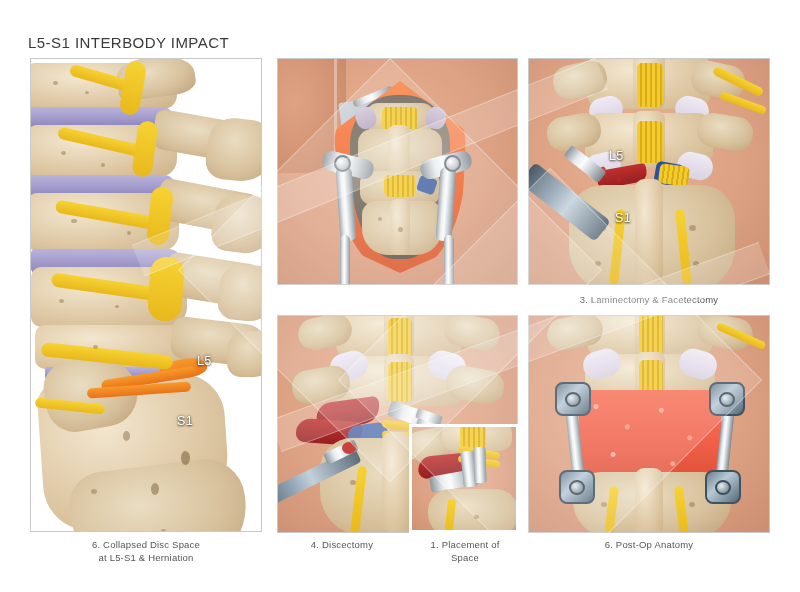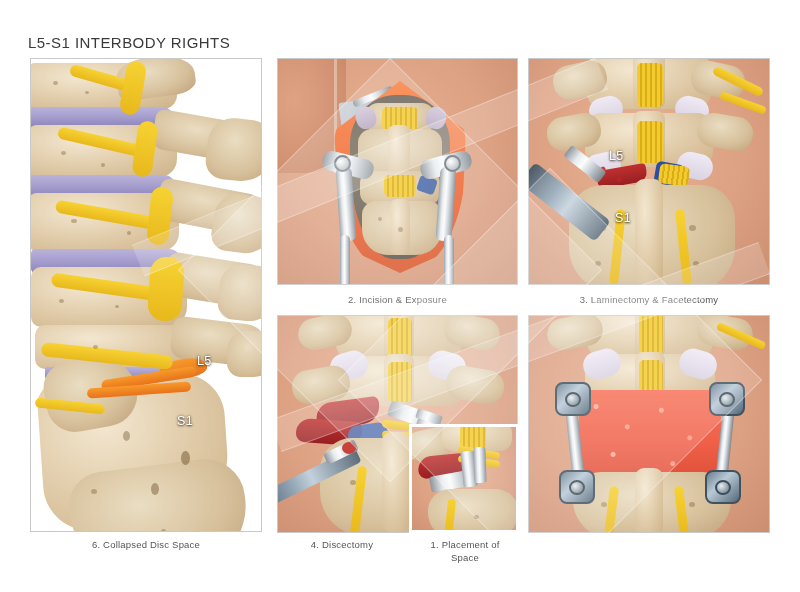--- a/index.html
+++ b/index.html
@@ -84,21 +84,21 @@
     position:absolute; background: rgba(255,255,255,.18);
     border-top:1px solid rgba(255,255,255,.30);
     border-bottom:1px solid rgba(255,255,255,.30);
   }
 </style>
 </head>
 <body>
 
 <div id="board">
 
-  <div class="title">L5-S1 INTERBODY RIGHTS</div>
+  <div class="title">L5-S1 INTERBODY IMPACT</div>
 
   <div class="panel" style="left:30px; top:58px; width:232px; height:474px; background:#ffffff;">
     <div class="art">
 
       <div class="bone" style="left:-4px; top:4px; width:150px; height:46px; border-radius:8px 26px 14px 10px;"></div>
       <div class="bone2" style="left:86px; top:-2px; width:78px; height:40px; border-radius:40% 50% 30% 20%; transform:rotate(-7deg);"></div>
       <div class="disc" style="left:-4px; top:48px; width:146px; height:20px; border-radius:6px 14px 14px 6px;"></div>
       <div class="bone" style="left:-4px; top:66px; width:150px; height:52px; border-radius:10px 24px 18px 10px;"></div>
 
       <div class="bone2" style="left:122px; top:58px; width:104px; height:40px; border-radius:10px 22px 24px 14px; transform:rotate(10deg);"></div>
@@ -154,20 +154,21 @@
       <div class="speck" style="left:92px;top:372px;width:7px;height:10px;background:#6e5330;opacity:.4;"></div>
       <div class="pore" style="left:60px;top:430px;width:6px;height:5px;"></div>
       <div class="pore" style="left:130px;top:470px;width:5px;height:4px;"></div>
 
       <div class="anno" style="left:166px; top:295px;">L5</div>
       <div class="anno" style="left:146px; top:355px;">S1</div>
     </div>
   </div>
   <div class="caption" style="left:30px; top:538px; width:232px;">
     <div>6. Collapsed Disc Space</div>
+    <div>at L5-S1 &amp; Herniation</div>
   </div>
 
   <div class="panel" style="left:277px; top:58px; width:241px; height:227px;">
     <div class="art">
       <div class="flesh" style="inset:0; width:100%; height:100%;"></div>
 
       <div class="flesh" style="left:-6px; top:-6px; width:74px; height:120px; border-radius:0 0 40px 0;
            background:radial-gradient(ellipse at 30% 40%, #dfa383 0%, #cf9070 70%, #c0815f 100%);"></div>
       <div style="position:absolute;left:56px;top:-6px;width:3px;height:120px;background:rgba(255,255,255,.35);"></div>
 
@@ -216,23 +217,20 @@
       <div class="metal" style="left:62px;top:176px;width:10px;height:54px;border-radius:5px;"></div>
       <div style="position:absolute;left:56px;top:96px;width:17px;height:17px;border-radius:50%;
            background:radial-gradient(circle at 35% 35%,#fff,#9aa4ab);border:2px solid #6d7880;"></div>
 
       <div class="metal" style="left:142px;top:96px;width:52px;height:20px;border-radius:9px;transform:rotate(-14deg);"></div>
       <div class="metal" style="left:160px;top:108px;width:16px;height:74px;border-radius:6px;transform:rotate(4deg);"></div>
       <div class="metal" style="left:166px;top:176px;width:10px;height:54px;border-radius:5px;"></div>
       <div style="position:absolute;left:166px;top:96px;width:17px;height:17px;border-radius:50%;
            background:radial-gradient(circle at 35% 35%,#fff,#9aa4ab);border:2px solid #6d7880;"></div>
     </div>
-  </div>
-  <div class="caption" style="left:277px; top:293px; width:241px;">
-    <div>2. Incision &amp; Exposure</div>
   </div>
 
   <div class="panel" style="left:528px; top:58px; width:242px; height:227px;">
     <div class="art">
       <div class="flesh" style="inset:0;width:100%;height:100%;"></div>
 
       <div class="bone" style="left:58px;top:-6px;width:124px;height:56px;border-radius:16px;"></div>
       <div class="bone" style="left:104px;top:-8px;width:32px;height:58px;border-radius:8px;"></div>
       <div class="nerve" style="left:108px;top:4px;width:26px;height:44px;border-radius:5px;
            background:repeating-linear-gradient(90deg,#f3cb2f 0 3px,#d9ad16 3px 5px);"></div>
@@ -405,20 +403,23 @@
            background:linear-gradient(135deg,#6c7f90,#b8c9d6 40%,#55697a);border:2px solid #41525f;"></div>
       <div style="position:absolute;left:40px;top:164px;width:16px;height:15px;border-radius:50%;
            background:radial-gradient(circle at 35% 35%,#e8eef2,#5d7181);border:2px solid #3c4c58;"></div>
 
       <div style="position:absolute;left:176px;top:154px;width:36px;height:34px;border-radius:8px;
            background:linear-gradient(135deg,#6c7f90,#b8c9d6 40%,#55697a);border:2px solid #41525f;"></div>
       <div style="position:absolute;left:186px;top:164px;width:16px;height:15px;border-radius:50%;
            background:radial-gradient(circle at 35% 35%,#e8eef2,#5d7181);border:2px solid #3c4c58;"></div>
     </div>
   </div>
+  <div class="caption" style="left:528px; top:538px; width:242px;">
+    <div>6. Post-Op Anatomy</div>
+  </div>
 
   <div class="wm-wrap">
 
     <div class="wm-poly" style="left:240px; top:120px; width:300px; height:300px; transform:rotate(45deg);"></div>
     <div class="wm-poly" style="left:400px; top:230px; width:300px; height:300px; transform:rotate(45deg);"></div>
     <div class="wm-band" style="left:120px; top:150px; width:500px; height:34px; transform:rotate(-22deg);"></div>
     <div class="wm-band" style="left:260px; top:330px; width:520px; height:34px; transform:rotate(-20deg);"></div>
 
   </div>
 

